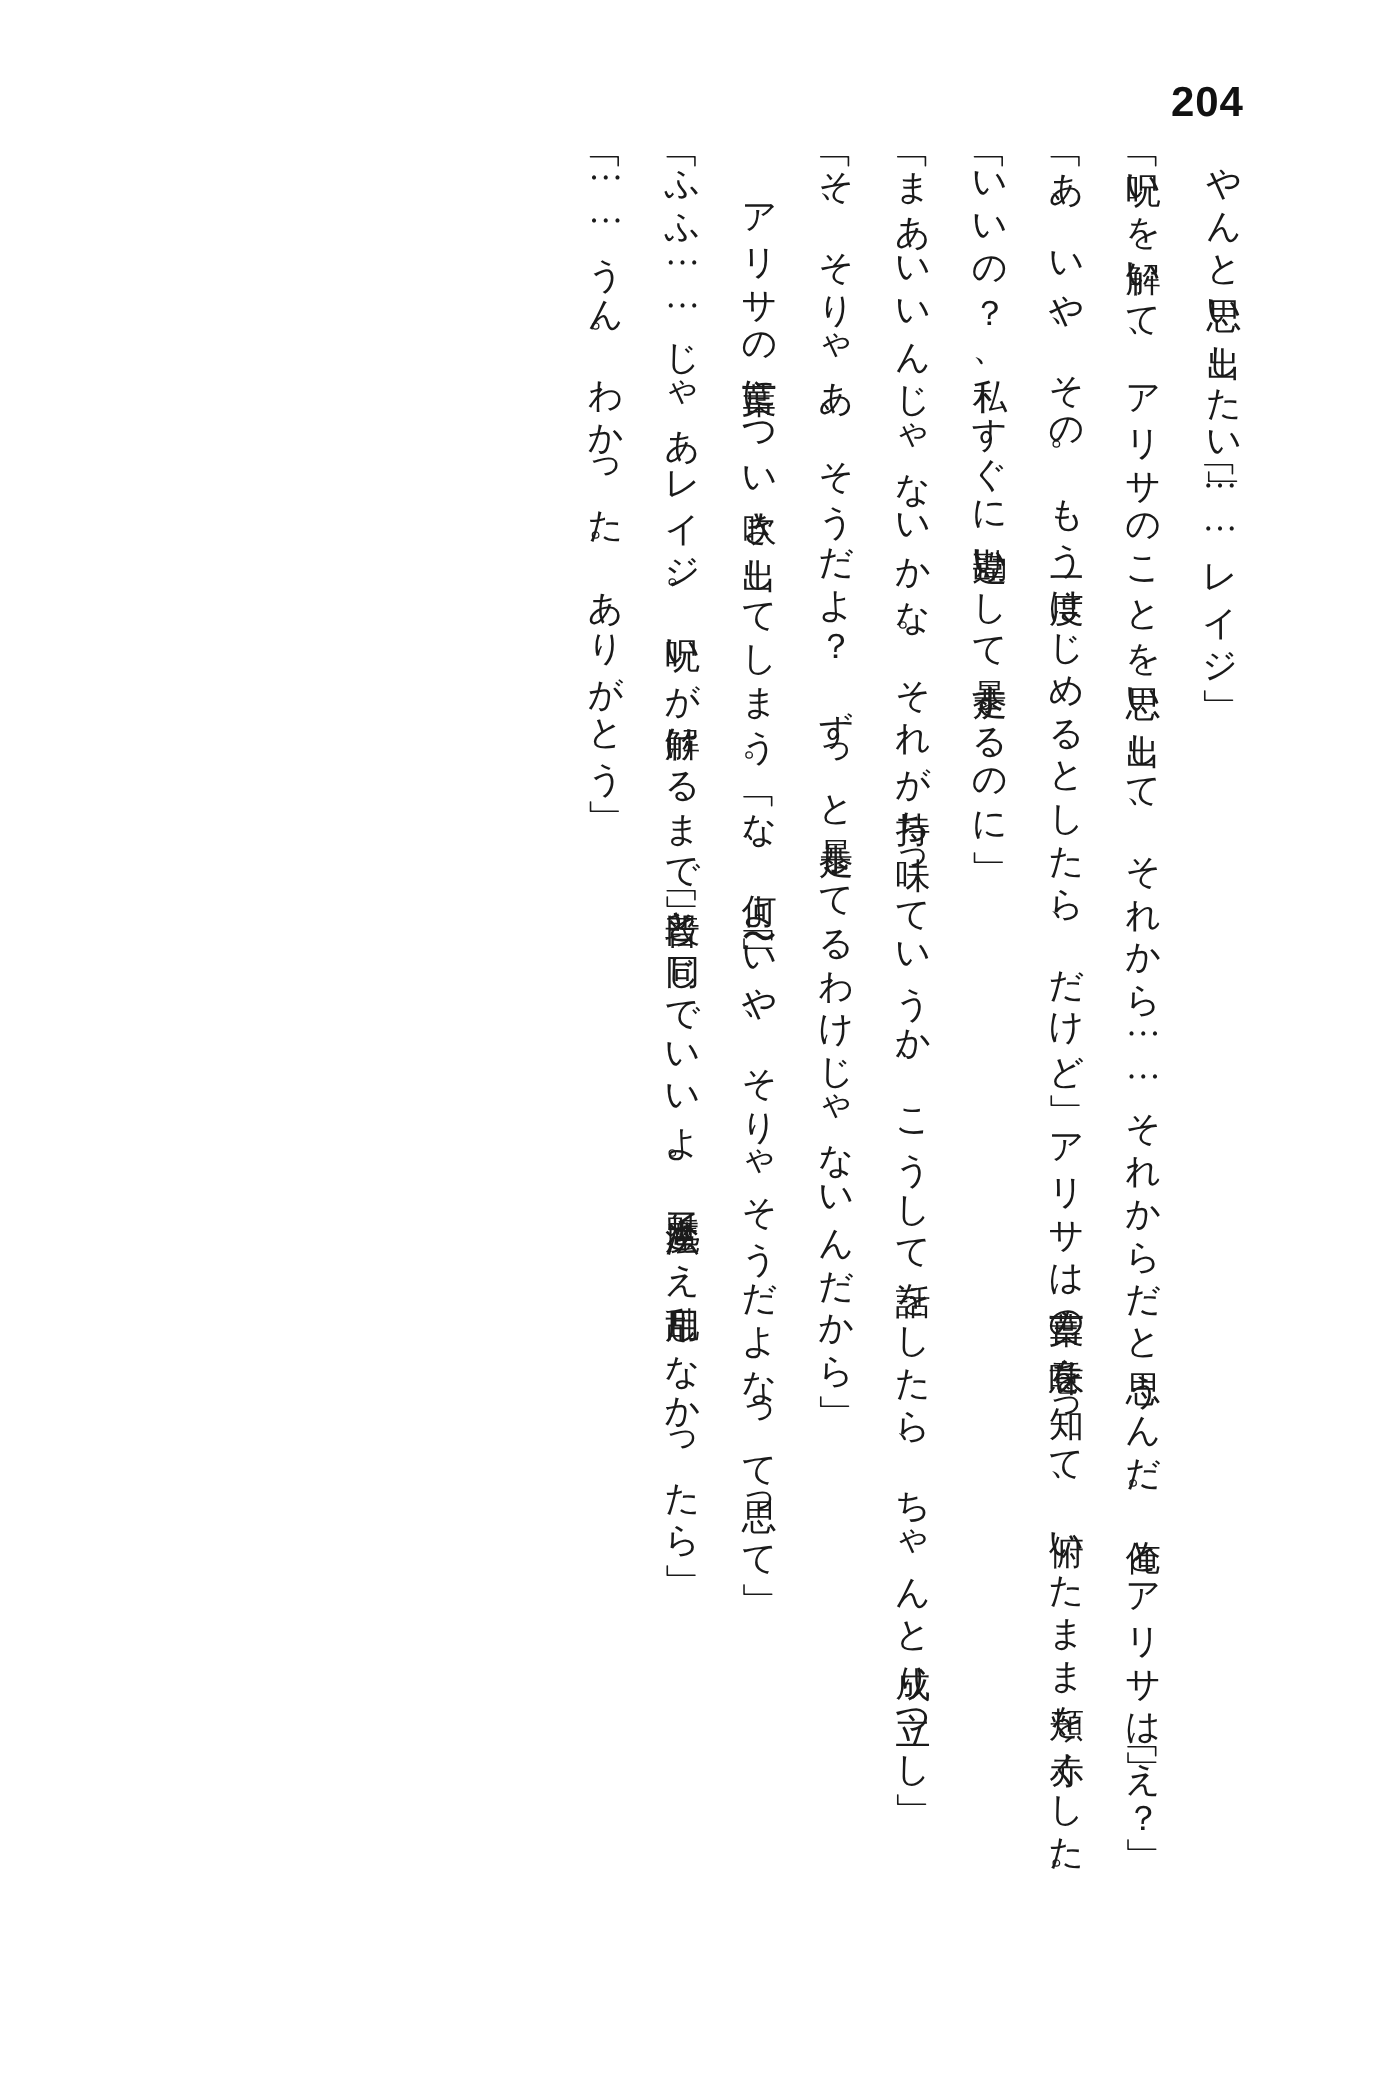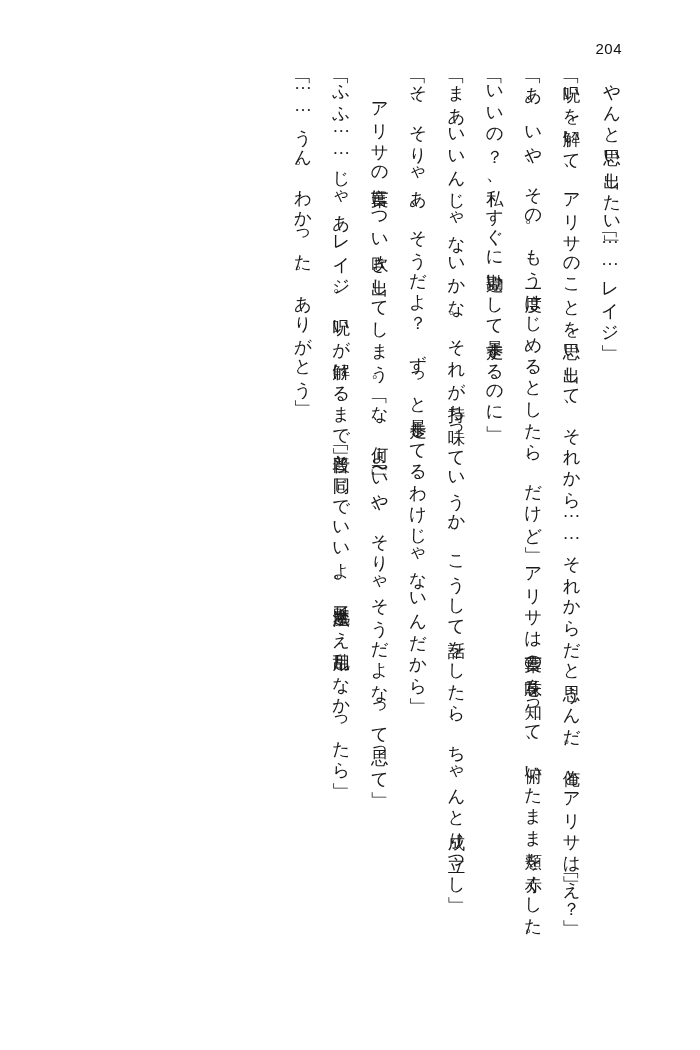--- a/index.html
+++ b/index.html
@@ -19,22 +19,22 @@
     width: 700px;
     height: 1050px;
     background: #ffffff;
     box-sizing: border-box;
   }
   .page-number {
     position: absolute;
     top: 40px;
     right: 78px;
     font-family: "Liberation Sans", sans-serif;
-    font-size: 15px;
-    font-weight: normal;
+    font-size: 21px;
+    font-weight: bold;
     letter-spacing: 0.5px;
     color: #111;
   }
   .text-body {
     position: absolute;
     top: 72px;
     right: 70px;
     bottom: 58px;
     left: 60px;
     writing-mode: vertical-rl;

